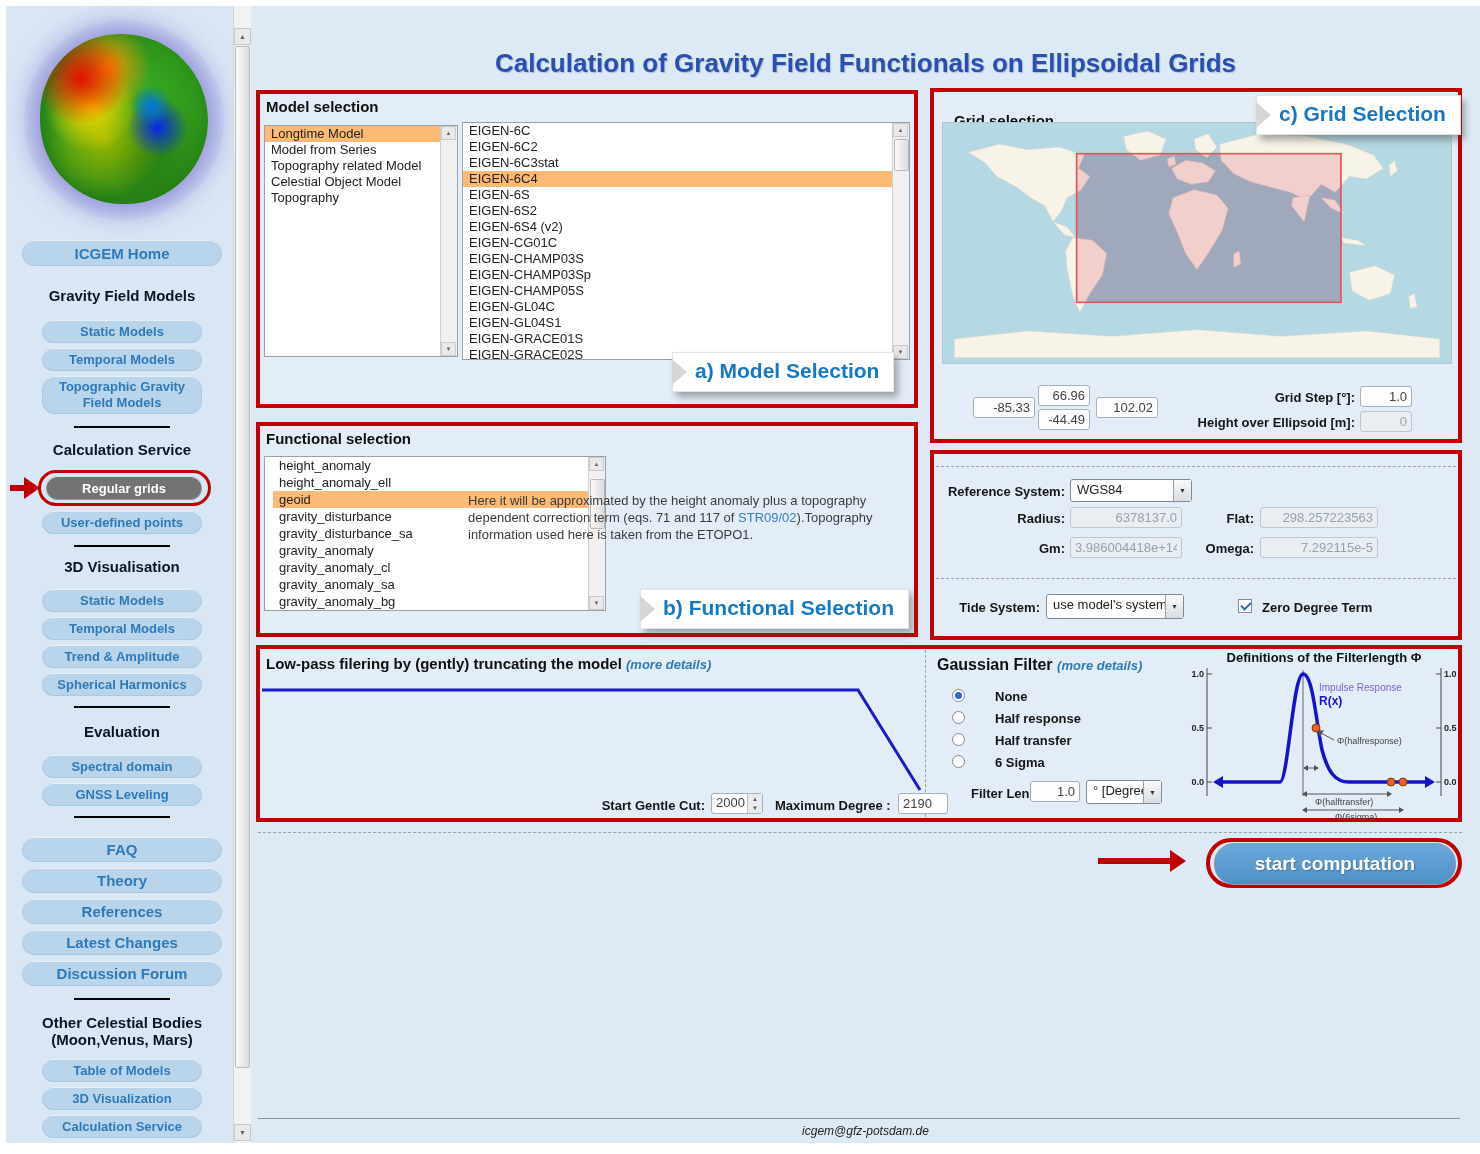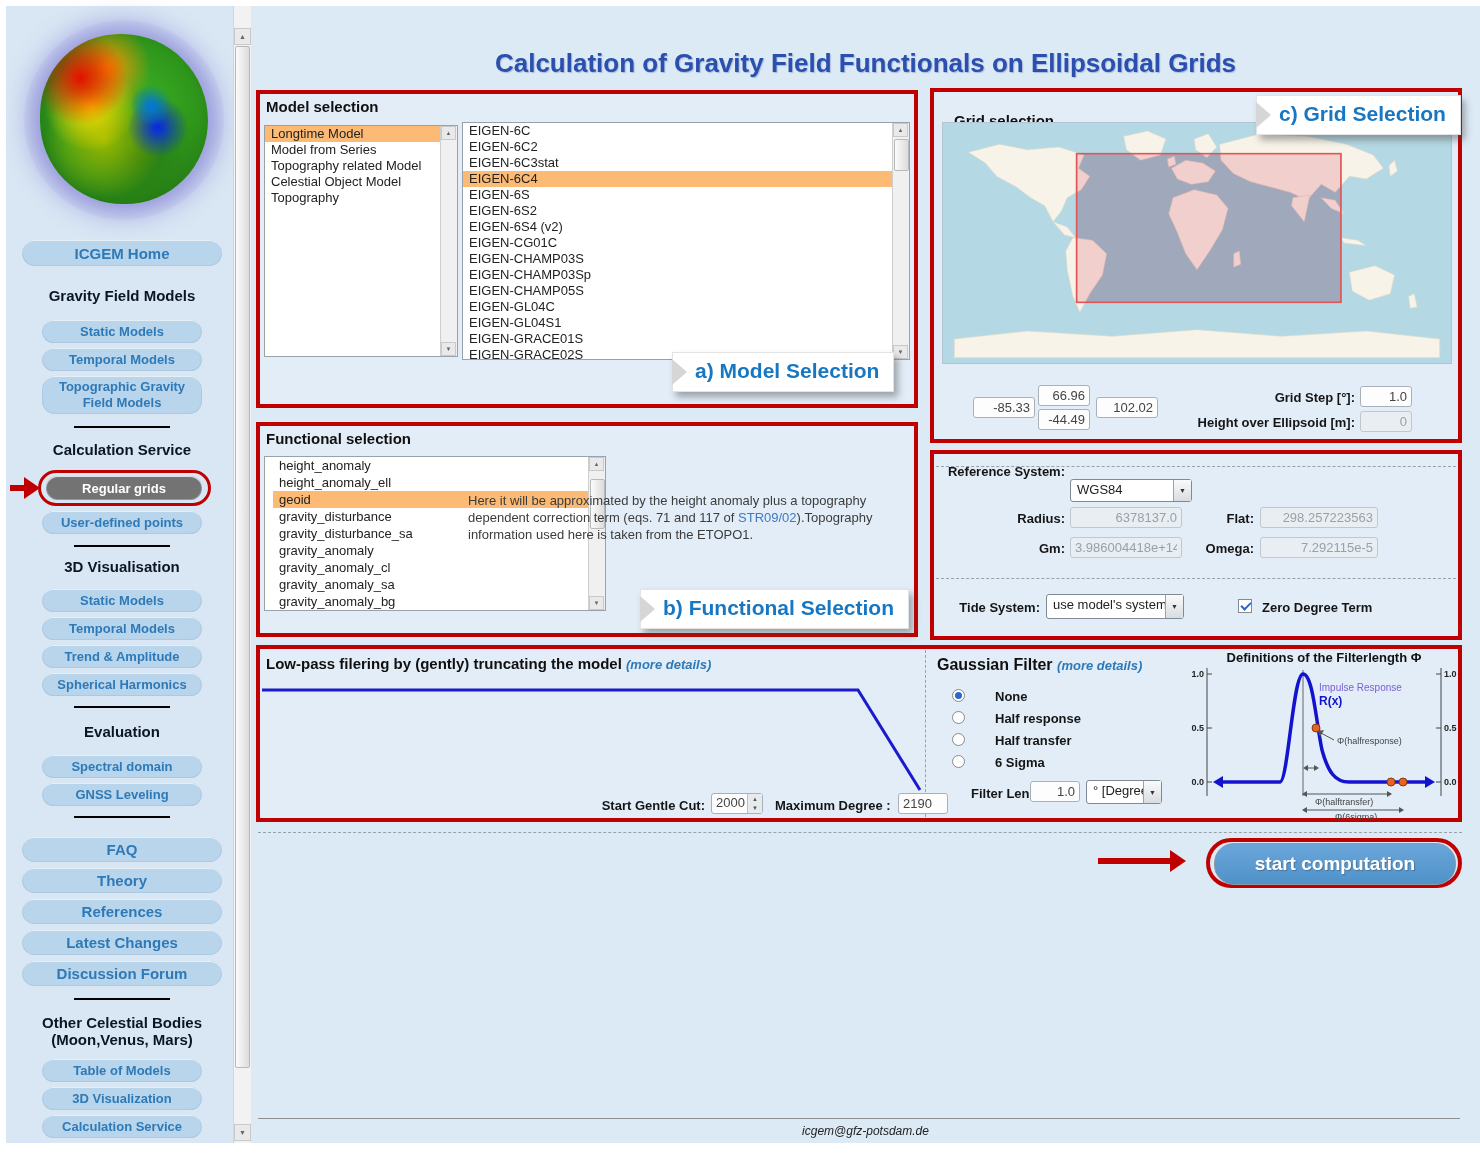--- a/index.html
+++ b/index.html
@@ -324,21 +324,21 @@
   <input class="finput" style="left: 1096px; top: 397px; width: 62px;" value="102.02">
 
   <div class="flabel r" style="left:1205px;top:390px;width:150px;">Grid Step [°]:</div>
   <input class="finput" style="left: 1360px; top: 386px; width: 52px;" value="1.0">
   <div class="flabel r" style="left:1125px;top:415px;width:230px;">Height over Ellipsoid [m]:</div>
   <input class="finput" style="left: 1360px; top: 411px; width: 52px;" disabled="" value="0">
 
   <div class="redbox" style="left:930px;top:450px;width:532px;height:190px;"></div>
   <div class="dashed-h" style="left:936px;top:466px;width:520px;"></div>
 
-  <div class="flabel r" style="left:935px;top:464px;width:130px;">Reference System:</div>
+  <div class="flabel r" style="left:935px;top:484px;width:130px;">Reference System:</div>
   <div class="fselect" style="left:1070px;top:479px;width:122px;height:23px;">
     <div class="val">WGS84</div>
     <div class="btn">
         <span>▼</span>
       </div>
   </div>
 
   <div class="flabel r" style="left:975px;top:511px;width:90px;">Radius:</div>
   <input class="finput" style="left: 1070px; top: 507px; width: 112px;" disabled="" value="6378137.0">
   <div class="flabel r" style="left:1190px;top:511px;width:64px;">Flat:</div>

